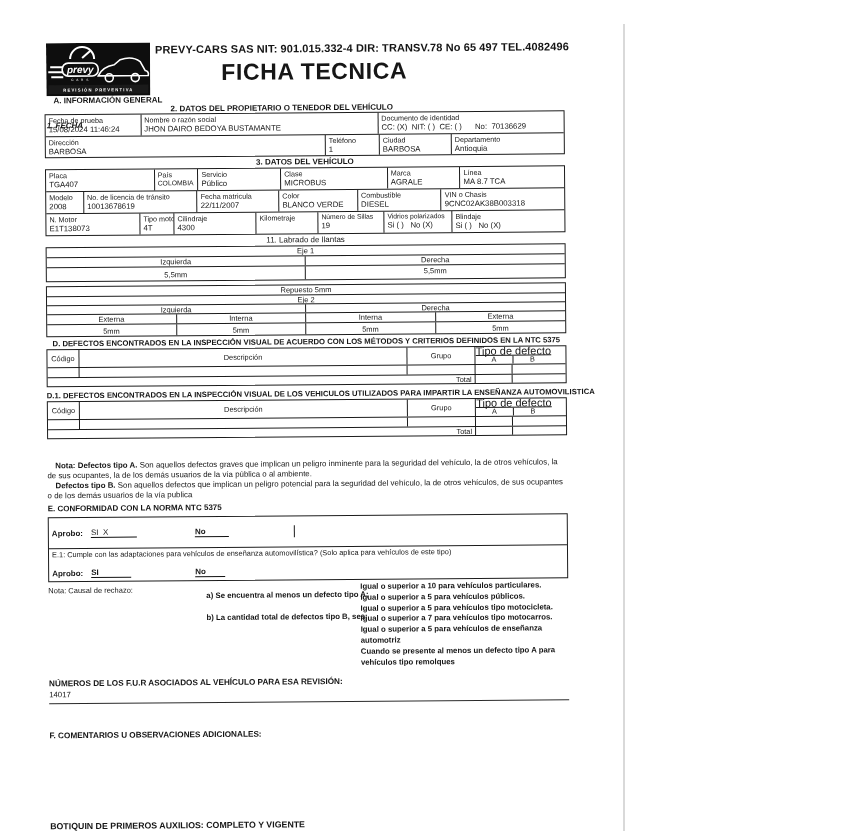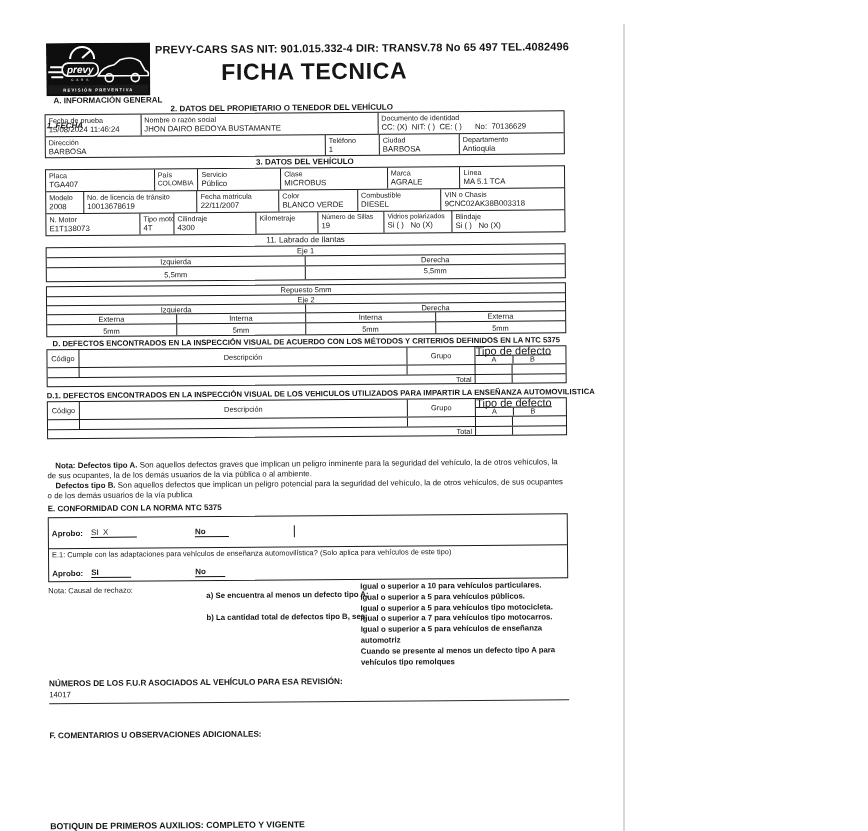--- a/index.html
+++ b/index.html
@@ -137,21 +137,21 @@
       </div>
       <div class="trow">
         <div class="tc" style="width:280px">
           <div class="lbl">Dirección</div>
           <div class="val">BARBOSA</div>
         </div>
         <div class="tc" style="width:54px">
           <div class="lbl">Teléfono</div>
           <div class="val">1</div>
         </div>
-        <div class="tc" style="width:80px">
+        <div class="tc" style="width:72px">
           <div class="lbl">Ciudad</div>
           <div class="val">BARBOSA</div>
         </div>
         <div class="tc" style="width:94px">
           <div class="lbl">Departamento</div>
           <div class="val">Antioquia</div>
         </div>
       </div>
     </div>
 
@@ -173,21 +173,21 @@
         <div class="tc" style="width:107px">
           <div class="lbl">Clase</div>
           <div class="val">MICROBUS</div>
         </div>
         <div class="tc" style="width:73px">
           <div class="lbl">Marca</div>
           <div class="val">AGRALE</div>
         </div>
         <div class="tc" style="width:104px">
           <div class="lbl">Línea</div>
-          <div class="val">MA 5.1 TCA</div>
+          <div class="val">MA 8.7 TCA</div>
         </div>
       </div>
       <div class="trow">
         <div class="tc" style="width:38px">
           <div class="lbl">Modelo</div>
           <div class="val">2008</div>
         </div>
         <div class="tc" style="width:114px">
           <div class="lbl">No. de licencia de tránsito</div>
           <div class="val">10013678619</div>

